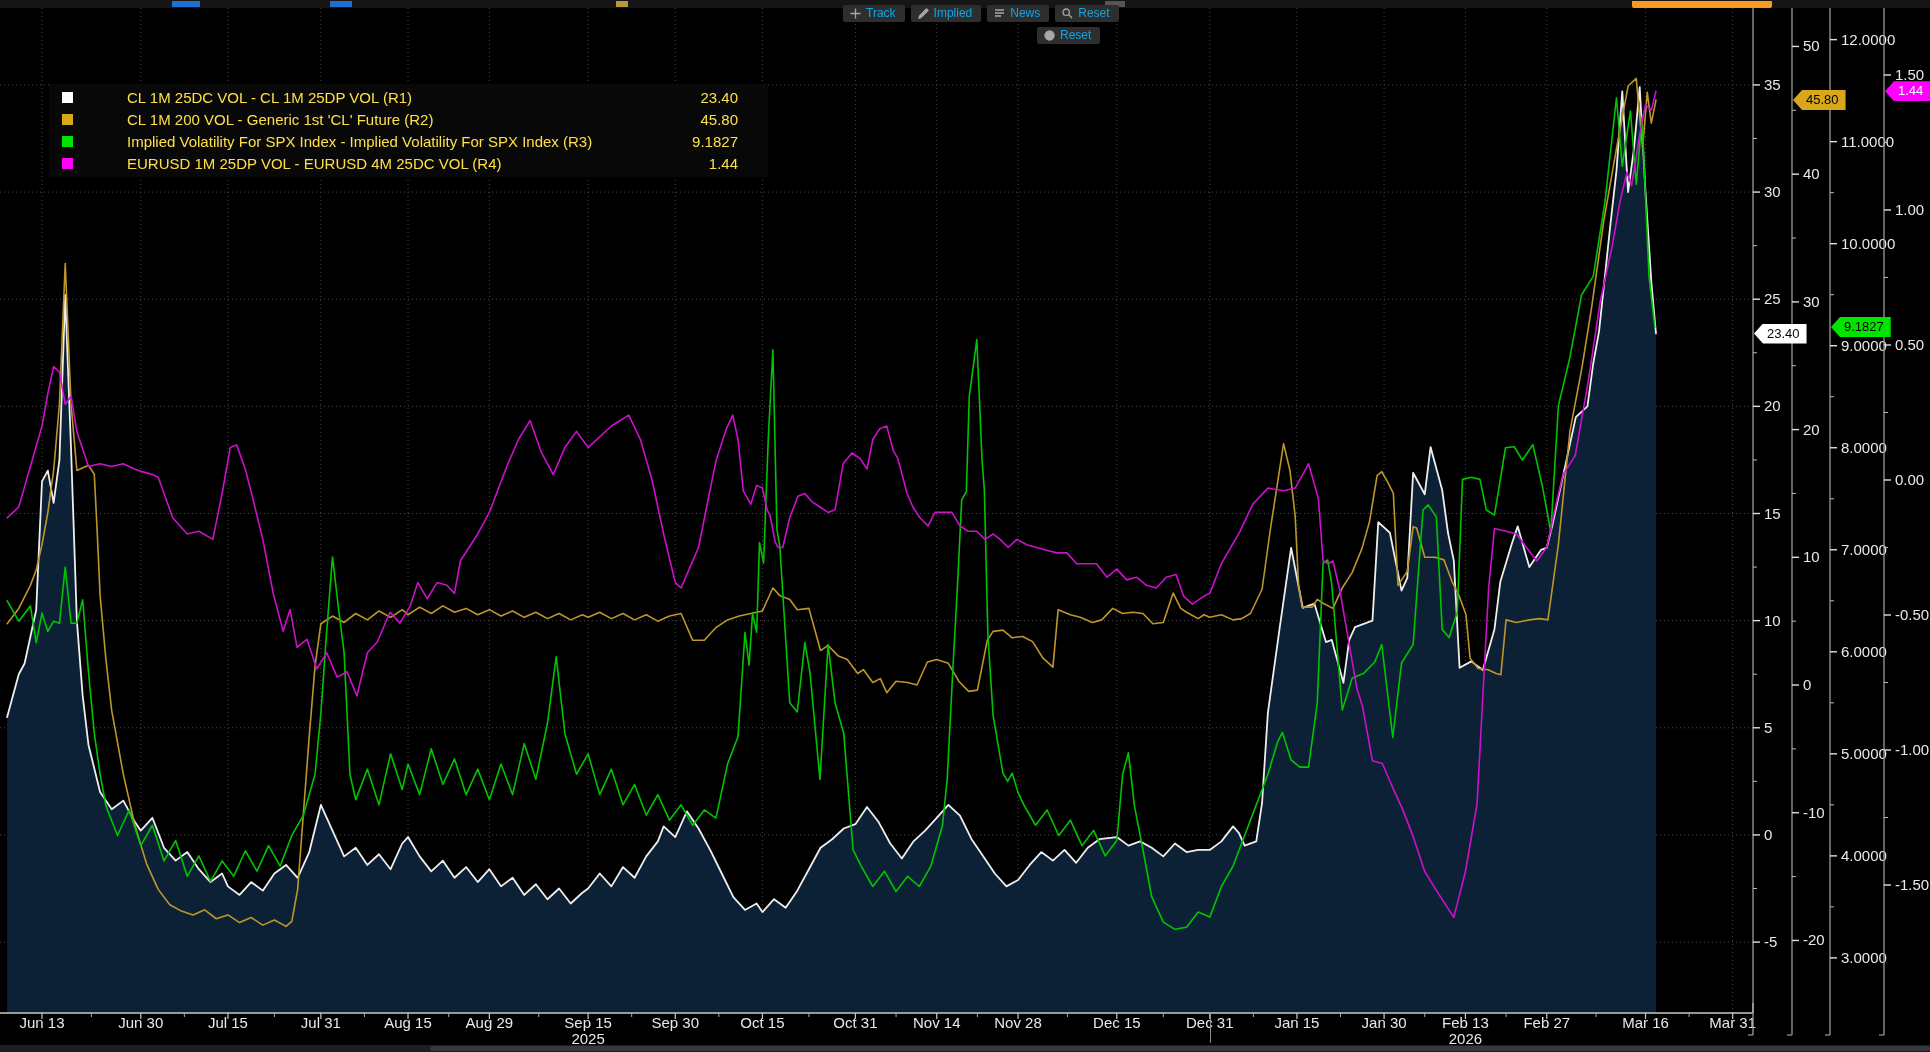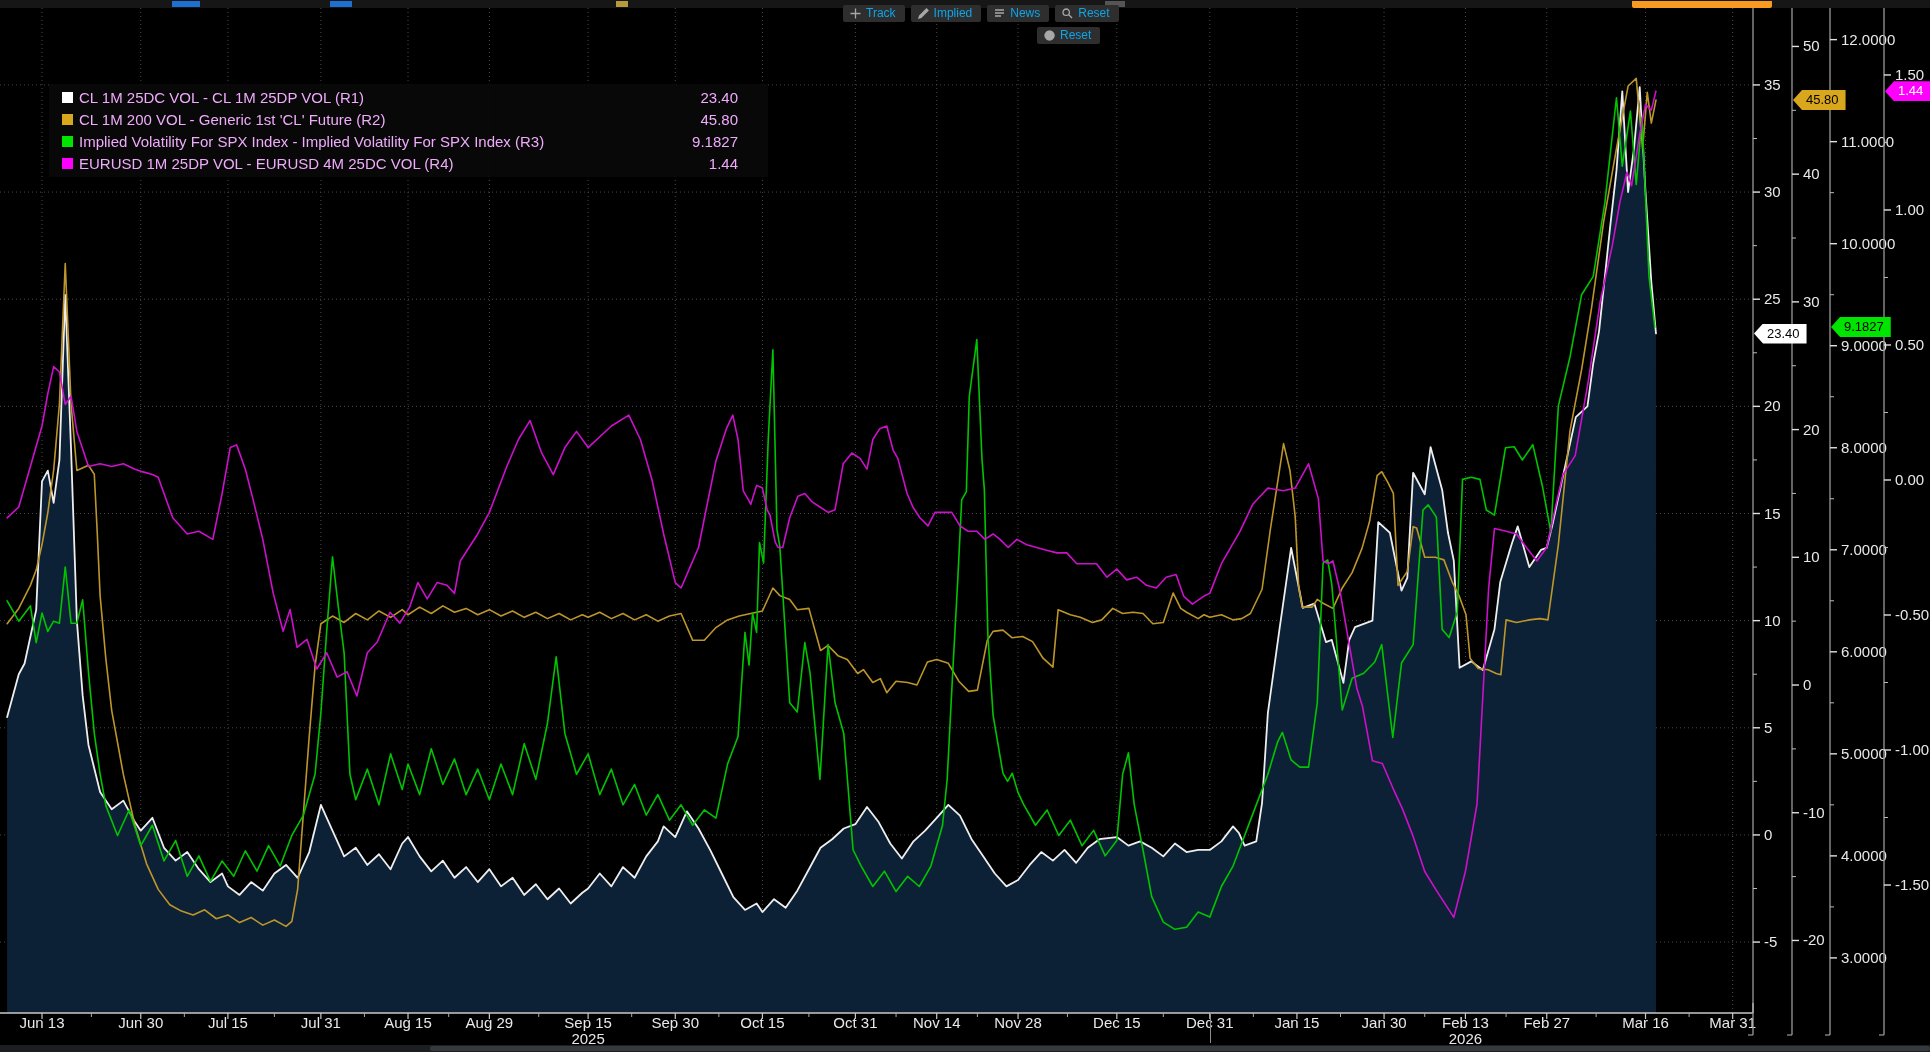--- a/index.html
+++ b/index.html
@@ -10,21 +10,21 @@
   .sliver{position:absolute;top:1px;height:6px;}
   
   #toolbar{position:absolute;left:843px;top:5px;display:flex;gap:6px;z-index:30;}
   #toolbar2{position:absolute;left:1037px;top:27px;z-index:30;}
   .tbtn{display:flex;align-items:center;gap:5px;background:#2e2e2e;color:#0ea5e9;
     font-size:12px;line-height:16px;padding:0 9px 1px 7px;border-radius:2px;cursor:default;white-space:nowrap;}
   .tbtn svg{display:block}
   
   #legend{position:absolute;left:49px;top:84px;width:719px;background:rgba(9,9,9,0.9);
     z-index:20;padding:2px 0 3px 0;}
-  .lgrow{display:flex;align-items:center;height:22px;font-size:15px;color:#f0abfc;}
+  .lgrow{display:flex;align-items:center;height:22px;font-size:15px;color:#fde047;gap:48px;}
   .lgswatch{width:11px;height:11px;margin:0 6px 0 13px;flex:0 0 auto;}
   .lgval{margin-left:auto;padding-right:30px;}
   
   .badge{position:absolute;height:20px;line-height:20px;font-size:13px;padding:0 7px 0 13px;
     clip-path:polygon(0 50%,9px 0,100% 0,100% 100%,9px 100%);z-index:15;white-space:nowrap;}
   
   #bottombar{position:absolute;left:0;top:1045px;width:1930px;height:7px;background:#1d1e21;}
   #bottomhandle{position:absolute;left:430px;top:1046px;width:1500px;height:5px;background:#35383d;border-radius:2px;}
   #yeardivider{position:absolute;width:1px;background:#8f8f8f;z-index:5;}
   svg text{font-family:"Liberation Sans",sans-serif;}

